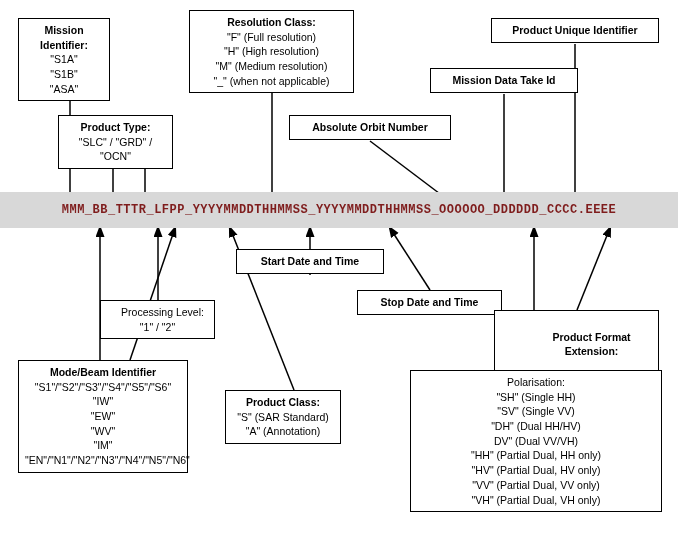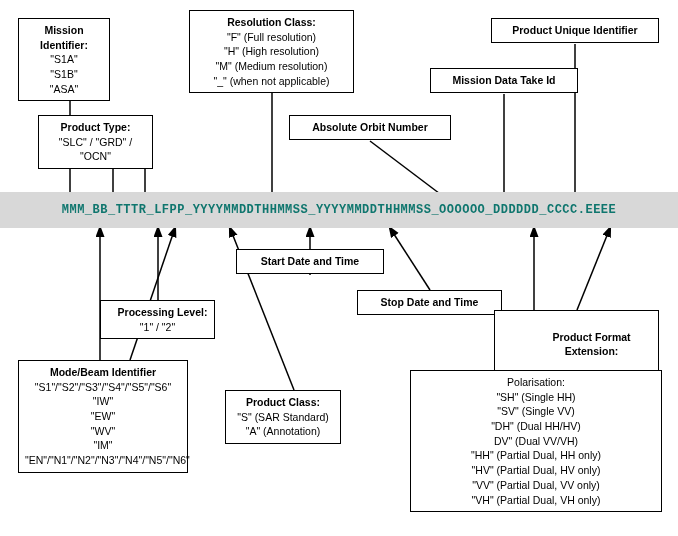--- a/index.html
+++ b/index.html
@@ -31,21 +31,21 @@
       display: flex;
       align-items: center;
       justify-content: center;
     }
 
     .filename-text {
       font-family: 'Courier New', monospace;
       font-size: 12px;
       font-weight: bold;
       letter-spacing: 0.5px;
-      color: #0f766e;
+      color: #7f1d1d;
     }
 
     
     .box {
       position: absolute;
       border: 1.5px solid #000;
       background: #fff;
       padding: 4px 6px;
       text-align: center;
       font-size: 10.5px;
@@ -129,40 +129,40 @@
   </div>
 
   <div class="box" style="left:491px; top:18px; width:168px;">
     <div style="font-weight:bold;">Product Unique Identifier</div>
   </div>
 
   <div class="box" style="left:430px; top:68px; width:148px;">
     <div style="font-weight:bold;">Mission Data Take Id</div>
   </div>
 
-  <div class="box" style="left:38px; top:115px; width:115px;">
+  <div class="box" style="left:58px; top:115px; width:115px;">
     <div style="font-weight:bold;">Product Type:</div>
     <div style="white-space:pre;">"SLC" / "GRD" /
 "OCN"</div>
   </div>
 
   <div class="box" style="left:289px; top:115px; width:162px;">
     <div style="font-weight:bold;">Absolute Orbit Number</div>
   </div>
 
   <div class="box" style="left:236px; top:249px; width:148px;">
     <div style="font-weight:bold;">Start Date and Time</div>
   </div>
 
   <div class="box" style="left:357px; top:290px; width:145px;">
     <div style="font-weight:bold;">Stop Date and Time</div>
   </div>
 
   <div class="box" style="left:100px; top:300px; width:115px;">
-    <div style="font-weight:bold;margin-left:10px;">Processing Level:</div>
+    <div style="font-weight:normal;margin-left:10px;">Processing Level:</div>
     <div>"1" / "2"</div>
   </div>
 
   <div class="box" style="left:494px; top:310px; width:165px; white-space:pre-line;padding-left:36px;">
     <div style="font-weight:bold;">Product Format Extension:</div>
     <div>"SAFE"</div>
   </div>
 
   <div class="box" style="left:18px; top:360px; width:170px;">
     <div style="font-weight:bold;">Mode/Beam Identifier</div>

